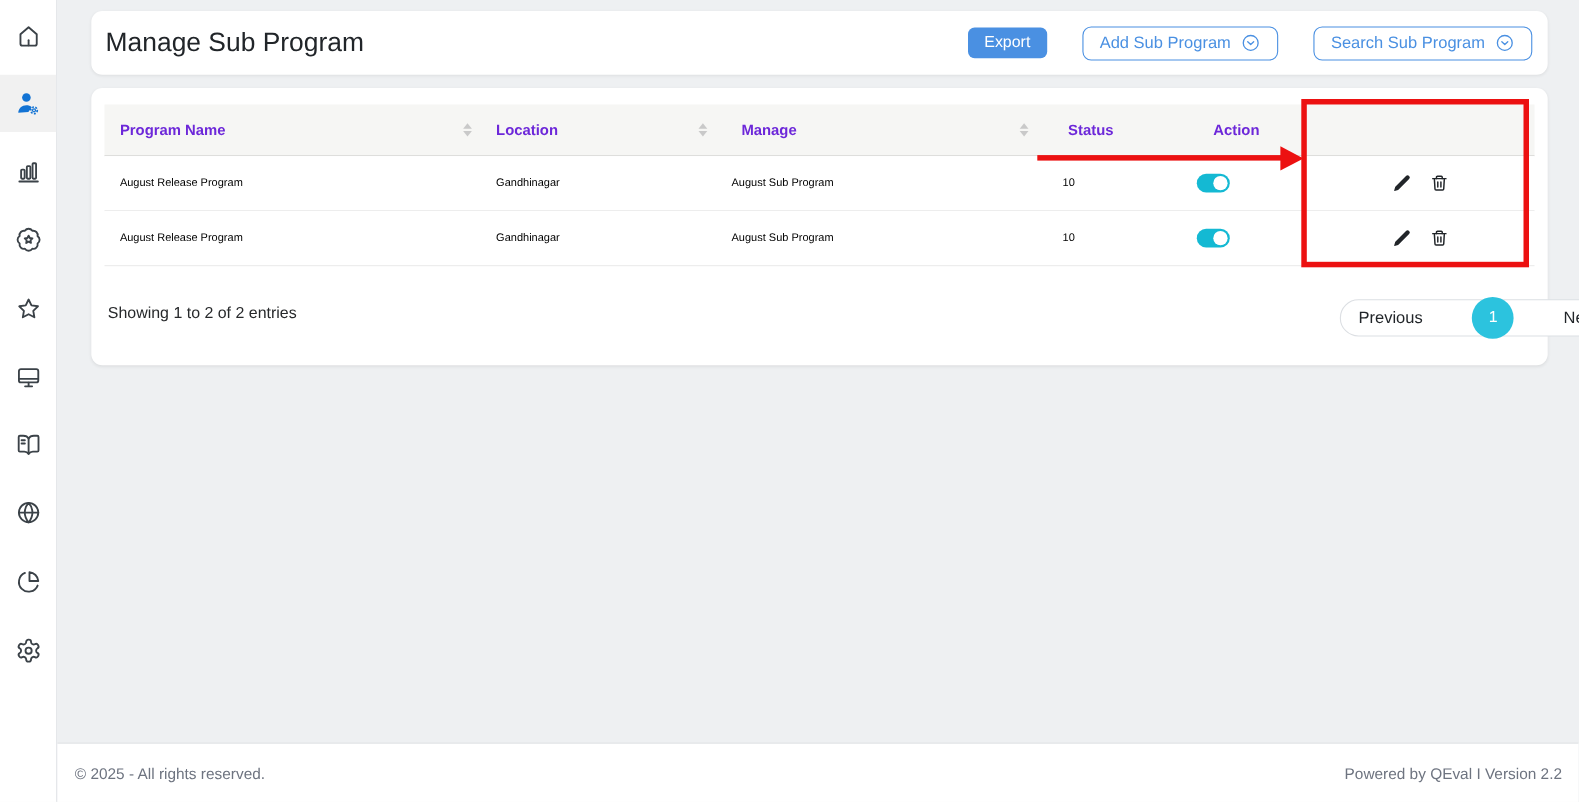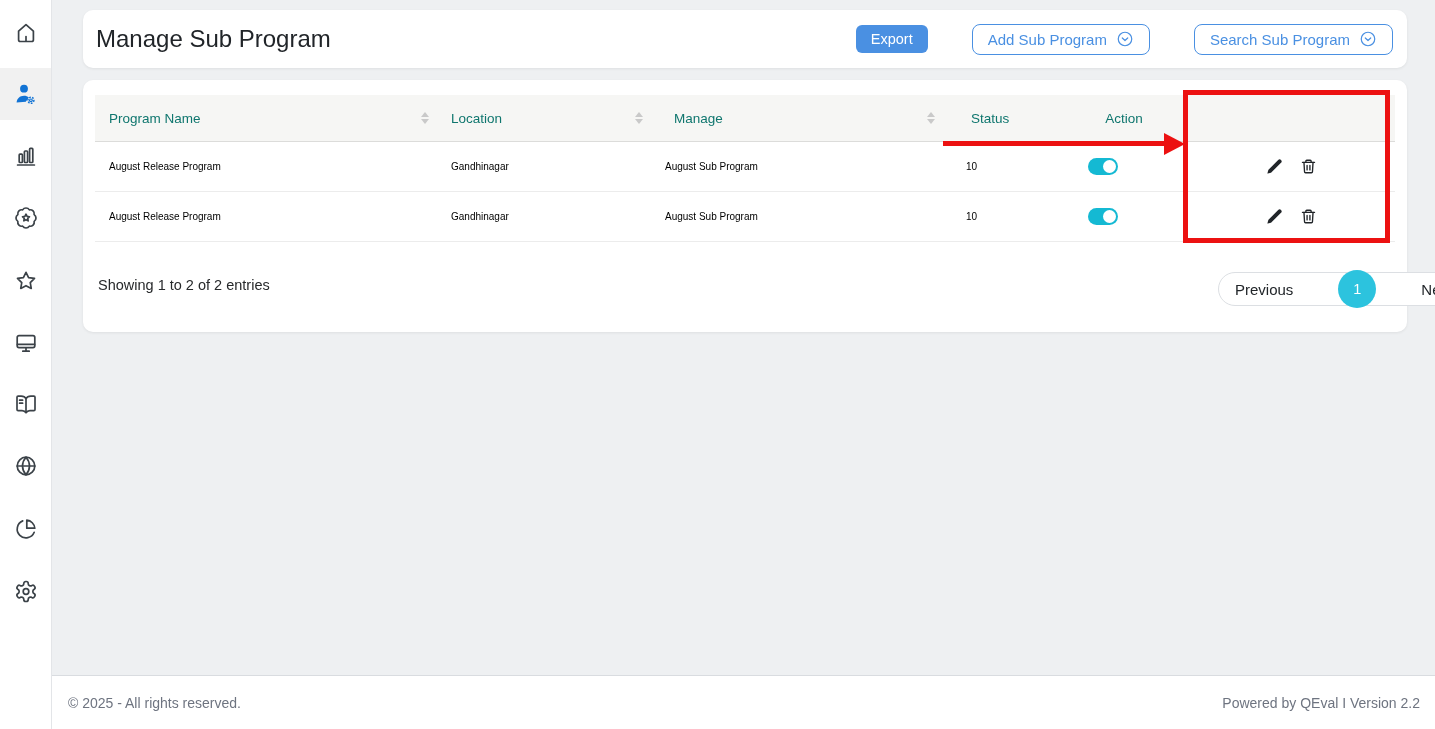--- a/index.html
+++ b/index.html
@@ -17,36 +17,36 @@
     stroke-linecap:round; stroke-linejoin:round; }
 
   
   .main-bg { position:absolute; left:52px; top:0; right:0; height:675px; background:#eef0f2; }
 
   .card { position:absolute; background:#fff; border-radius:10px;
     box-shadow:0 1px 3px rgba(0,0,0,.07); }
   .header-card { left:83px; top:10px; width:1324px; height:58px;
     display:flex; align-items:center; }
   .page-title { margin-left:13px; font-size:24px; font-weight:500; color:#212529; }
-  .header-actions { margin-left:auto; margin-right:14px; display:flex; align-items:center; gap:4px;justify-content:space-between; }
+  .header-actions { margin-left:auto; margin-right:14px; display:flex; align-items:center; gap:32px;justify-content:space-between; }
 
   .btn-solid { height:28px; padding:0 15px; background:#4a90e2; color:#fff;
     border:none; border-radius:6px; font-size:14.5px; font-family:inherit; cursor:pointer; }
   .btn-outline { height:31px; padding:0 15px; background:#fff; color:#4a90e2;
     border:1px solid #4a90e2; border-radius:8px; font-size:15px; font-family:inherit;
-    cursor:pointer; display:flex; align-items:center; gap:9px;margin-left:40px; }
+    cursor:pointer; display:flex; align-items:center; gap:9px; }
   .btn-outline svg { width:18px; height:18px; }
   .chev { fill:none; stroke:#4a90e2; stroke-width:1.6; stroke-linecap:round; stroke-linejoin:round; }
 
   
   .table-card { left:83px; top:80px; width:1324px; height:252px; }
   .tbl { position:absolute; left:12px; top:15px; width:1300px; }
   .t-row { display:grid; grid-template-columns:342px 214px 292px 117px 128px 207px; align-items:center; }
   .t-head { height:47px; background:#f6f6f4; border-bottom:1px solid #dcdcda; }
-  .t-head .cell { font-size:13.5px; font-weight:400; color:#0f766e; }
+  .t-head .cell { font-size:13.5px; font-weight:700; color:#6d28d9; }
   .t-body-row { height:50px; background:#fff; border-bottom:1px solid #ececec; }
   .cell { padding-left:14px; font-size:10px; color:#000000;
     display:flex; align-items:center; }
   .cell.credit { padding-left:23px; }
   .cell.status { padding-left:28px; }
   .cell.action { padding-left:0; justify-content:center; gap:17px; }
   .head-sort { margin-left:auto; margin-right:8px; display:flex; flex-direction:column; gap:2px; }
   .head-sort .up { width:0; height:0; border-left:4px solid transparent;
     border-right:4px solid transparent; border-bottom:5px solid #c9c9c9; }
   .head-sort .dn { width:0; height:0; border-left:4px solid transparent;

